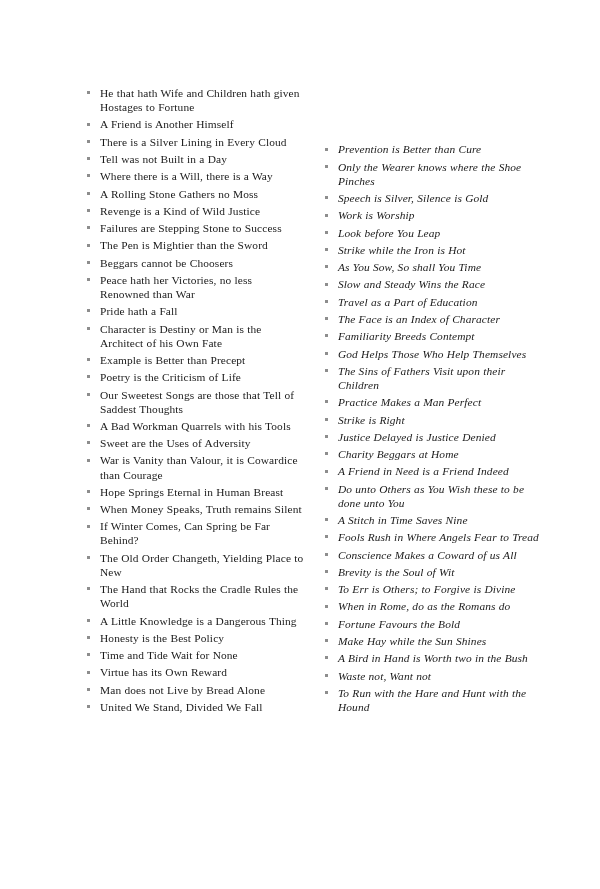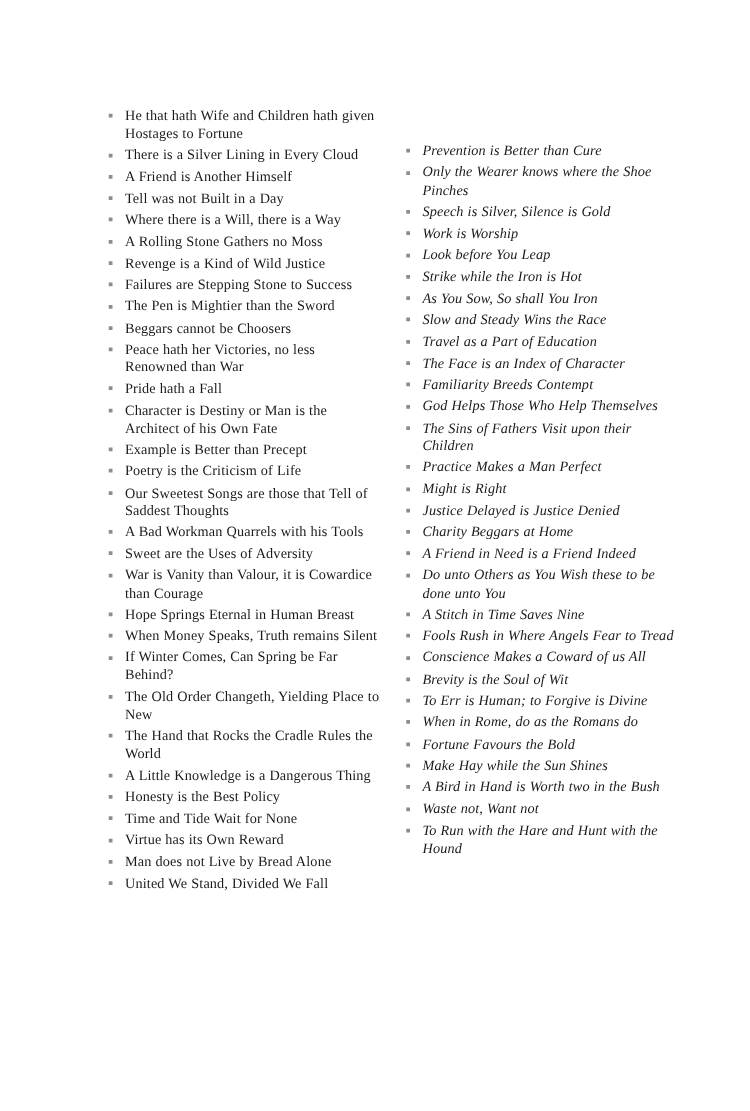--- a/index.html
+++ b/index.html
@@ -17,21 +17,21 @@
     font-family: "Liberation Serif", "DejaVu Serif", serif;
     color: #1a1a1a;
   }
   #columns {
     position: absolute;
     left: 84px;
     top: 86px;
     width: 456px;
     display: flex;
     flex-direction: row;
-    align-items: center;
+    align-items: flex-end;
     gap: 16px;
   }
   .column {
     width: 228px;
     box-sizing: border-box;
   }
   .column.right {
     padding-left: 2px;
   }
   ul.proverb-list {
@@ -73,25 +73,25 @@
   <div id="columns">
 
     <div class="column left">
       <ul class="proverb-list" id="left-list">
           <li class="proverb-item">
             <span class="bullet-icon"></span>
             <span class="proverb-text">He that hath Wife and Children hath given Hostages to Fortune</span>
           </li>
           <li class="proverb-item">
             <span class="bullet-icon"></span>
+            <span class="proverb-text">A Friend is Another Himself</span>
+          </li>
+          <li class="proverb-item">
+            <span class="bullet-icon"></span>
             <span class="proverb-text">There is a Silver Lining in Every Cloud</span>
-          </li>
-          <li class="proverb-item">
-            <span class="bullet-icon"></span>
-            <span class="proverb-text">A Friend is Another Himself</span>
           </li>
           <li class="proverb-item">
             <span class="bullet-icon"></span>
             <span class="proverb-text">Tell was not Built in a Day</span>
           </li>
           <li class="proverb-item">
             <span class="bullet-icon"></span>
             <span class="proverb-text">Where there is a Will, there is a Way</span>
           </li>
           <li class="proverb-item">
@@ -218,21 +218,21 @@
           <li class="proverb-item">
             <span class="bullet-icon"></span>
             <span class="proverb-text">Look before You Leap</span>
           </li>
           <li class="proverb-item">
             <span class="bullet-icon"></span>
             <span class="proverb-text">Strike while the Iron is Hot</span>
           </li>
           <li class="proverb-item">
             <span class="bullet-icon"></span>
-            <span class="proverb-text">As You Sow, So shall You Iron</span>
+            <span class="proverb-text">As You Sow, So shall You Time</span>
           </li>
           <li class="proverb-item">
             <span class="bullet-icon"></span>
             <span class="proverb-text">Slow and Steady Wins the Race</span>
           </li>
           <li class="proverb-item">
             <span class="bullet-icon"></span>
             <span class="proverb-text">Travel as a Part of Education</span>
           </li>
           <li class="proverb-item">
@@ -250,21 +250,21 @@
           <li class="proverb-item">
             <span class="bullet-icon"></span>
             <span class="proverb-text">The Sins of Fathers Visit upon their Children</span>
           </li>
           <li class="proverb-item">
             <span class="bullet-icon"></span>
             <span class="proverb-text">Practice Makes a Man Perfect</span>
           </li>
           <li class="proverb-item">
             <span class="bullet-icon"></span>
-            <span class="proverb-text">Might is Right</span>
+            <span class="proverb-text">Strike is Right</span>
           </li>
           <li class="proverb-item">
             <span class="bullet-icon"></span>
             <span class="proverb-text">Justice Delayed is Justice Denied</span>
           </li>
           <li class="proverb-item">
             <span class="bullet-icon"></span>
             <span class="proverb-text">Charity Beggars at Home</span>
           </li>
           <li class="proverb-item">
@@ -286,21 +286,21 @@
           <li class="proverb-item">
             <span class="bullet-icon"></span>
             <span class="proverb-text">Conscience Makes a Coward of us All</span>
           </li>
           <li class="proverb-item">
             <span class="bullet-icon"></span>
             <span class="proverb-text">Brevity is the Soul of Wit</span>
           </li>
           <li class="proverb-item">
             <span class="bullet-icon"></span>
-            <span class="proverb-text">To Err is Human; to Forgive is Divine</span>
+            <span class="proverb-text">To Err is Others; to Forgive is Divine</span>
           </li>
           <li class="proverb-item">
             <span class="bullet-icon"></span>
             <span class="proverb-text">When in Rome, do as the Romans do</span>
           </li>
           <li class="proverb-item">
             <span class="bullet-icon"></span>
             <span class="proverb-text">Fortune Favours the Bold</span>
           </li>
           <li class="proverb-item">

